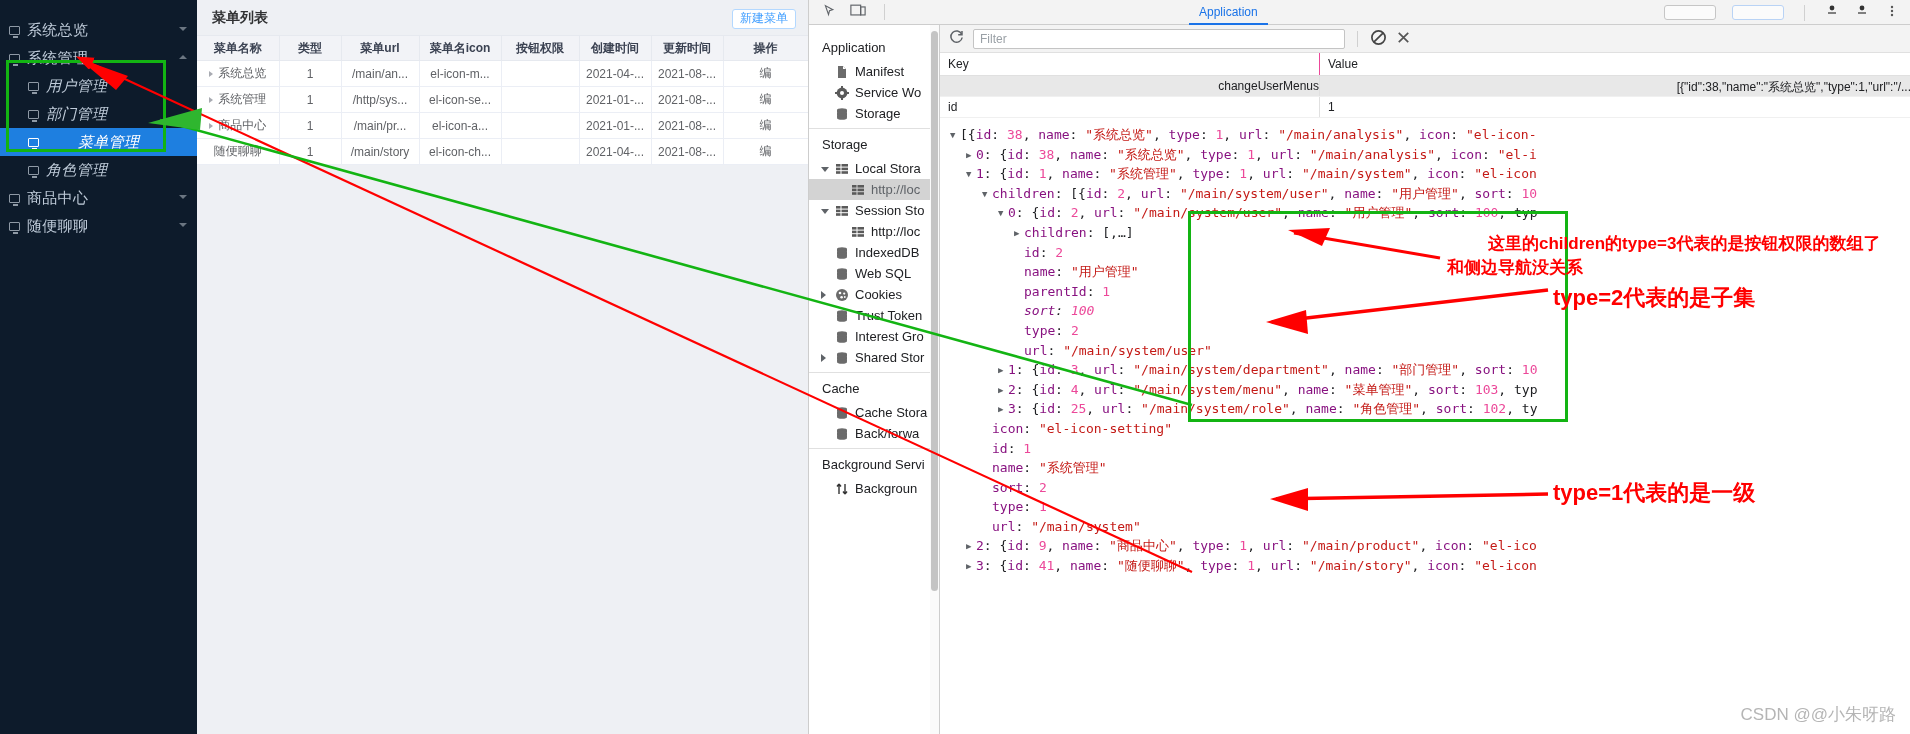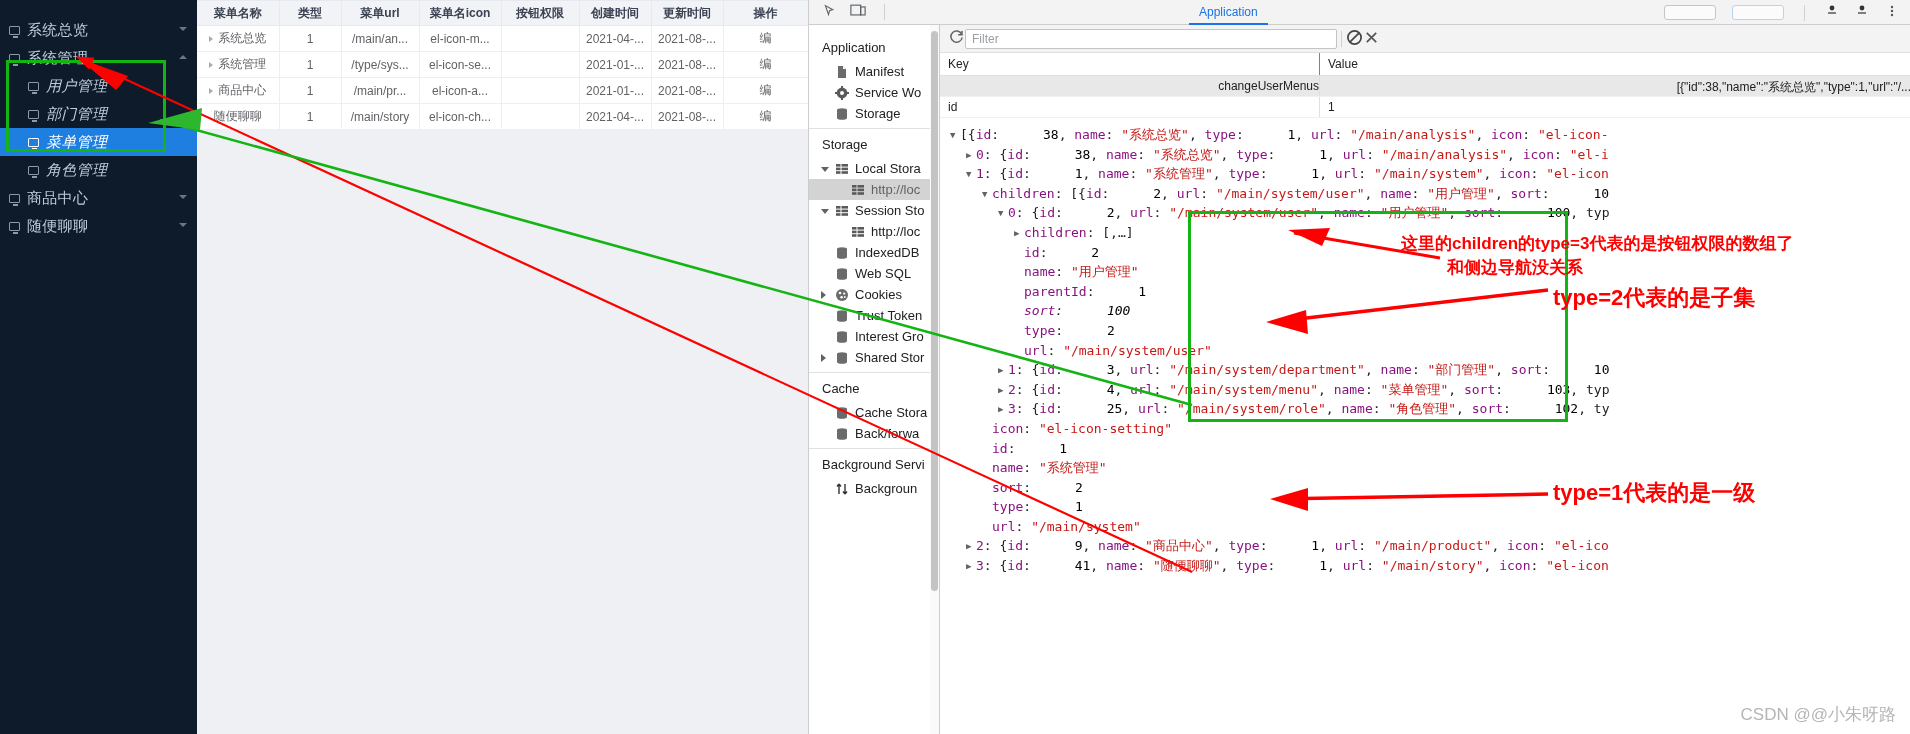--- a/index.html
+++ b/index.html
@@ -24,21 +24,21 @@
   .app-sidebar .pad-top { height: 16px; }
   .nav-item {
     display: flex; align-items: center;
     height: 28px;
     padding-left: 9px;
     color: #bfcbd9;
     white-space: nowrap;
     position: relative;
   }
   .nav-item.child { padding-left: 28px; font-style: italic; }
-  .nav-item.active { background: #1e7fe0; color: #ffffff; }
+  .nav-item.active { background: #1e7fe0; color: #ffffff; gap: 32px; }
   .nav-icon {
     width: 11px; height: 9px;
     border: 1.6px solid #8e99a5;
     border-radius: 1px;
     margin-right: 7px;
     flex: 0 0 auto;
     position: relative;
   }
   .nav-item.active .nav-icon { border-color: #ffffff; }
   .nav-icon::after {
@@ -232,20 +232,21 @@
     background: #ffffff;
     position: relative;
     overflow: hidden;
   }
   .storage-toolbar {
     height: 28px;
     background: #f3f3f3;
     border-bottom: 1px solid #e0e0e0;
     display: flex; align-items: center;
     padding: 0 8px;
+    gap: 8px;
   }
   .filter-box {
     flex: 0 0 auto;
     width: 372px; height: 20px;
     background: #ffffff;
     border: 1px solid #c4c4c4;
     border-radius: 2px;
     display: flex; align-items: center;
     padding: 0 6px;
     color: #9aa0a6;
@@ -287,21 +288,21 @@
   .jtri {
     display: inline-block;
     width: 10px;
     color: #5f6368;
     font-size: 9px;
     vertical-align: 1px;
   }
   .jkey-idx { color: #881280; }
   .jkey { color: #881280; }
   .jstr { color: #c41a16; }
-  .jnum { color: #000000; margin-left: 36px; }
+  .jnum { color: #ec4899; }
   .jpunct { color: #202124; }
 
   
   .anno-svg { position: absolute; left: 0; top: 0; width: 1910px; height: 734px; pointer-events: none; }
   .anno-text {
     position: absolute;
     color: #ff0000;
     font-weight: bold;
     font-family: "Liberation Sans", "DejaVu Sans", sans-serif;
     white-space: nowrap;
@@ -360,20 +361,21 @@
         </div>
         <div class="nav-item">
           <span class="nav-icon"></span>
           <span class="nav-label">随便聊聊</span>
           <span class="nav-caret"></span>
         </div>
       </div>
   </div>
 
   <div class="page-area">
+    <div class="card-title">菜单列表</div>
     <div class="new-menu-btn">新建菜单</div>
     <div class="page-card">
       <table class="menu-table">
         <colgroup>
           <col style="width:82px">
             <col style="width:62px">
             <col style="width:78px">
           <col style="width:82px">
             <col style="width:78px">
             <col style="width:72px">
@@ -399,21 +401,21 @@
               <td>/main/an...</td>
               <td>el-icon-m...</td>
               <td></td>
               <td>2021-04-...</td>
               <td>2021-08-...</td>
               <td class="op-cell">编</td>
             </tr>
             <tr>
               <td class="name-cell"><span class="expand-arrow"></span><span>系统管理</span></td>
               <td>1</td>
-              <td>/type/sys...</td>
+              <td>/http/sys...</td>
               <td>el-icon-se...</td>
               <td></td>
               <td>2021-01-...</td>
               <td>2021-08-...</td>
               <td class="op-cell">编</td>
             </tr>
             <tr>
               <td class="name-cell"><span class="expand-arrow"></span><span>商品中心</span></td>
               <td>1</td>
               <td>/main/pr...</td>
@@ -806,19 +808,19 @@
     <line x1="1440" y1="258" x2="1294" y2="233" stroke="#ff0000" stroke-width="3"></line>
     <polygon points="1288,230 1330,228 1322,246" fill="#ff0000"></polygon>
 
     <line x1="1548" y1="290" x2="1272" y2="322" stroke="#ff0000" stroke-width="3.5"></line>
     <polygon points="1266,322 1306,310 1308,334" fill="#ff0000"></polygon>
 
     <line x1="1548" y1="494" x2="1276" y2="499" stroke="#ff0000" stroke-width="3.5"></line>
     <polygon points="1270,499 1308,488 1308,511" fill="#ff0000"></polygon>
   </svg>
 
-  <div class="anno-text" style="left:1401px; top:232px; font-size:17px;">这里的children的type=3代表的是按钮权限的数组了</div>
+  <div class="anno-text" style="left:1488px; top:232px; font-size:17px;">这里的children的type=3代表的是按钮权限的数组了</div>
   <div class="anno-text" style="left:1447px; top:256px; font-size:17px;">和侧边导航没关系</div>
   <div class="anno-text" style="left:1553px; top:283px; font-size:22px;">type=2代表的是子集</div>
   <div class="anno-text" style="left:1553px; top:478px; font-size:22px;">type=1代表的是一级</div>
 
   <div class="watermark">CSDN @@小朱呀路</div>
 </div>
 
 </body></html>

